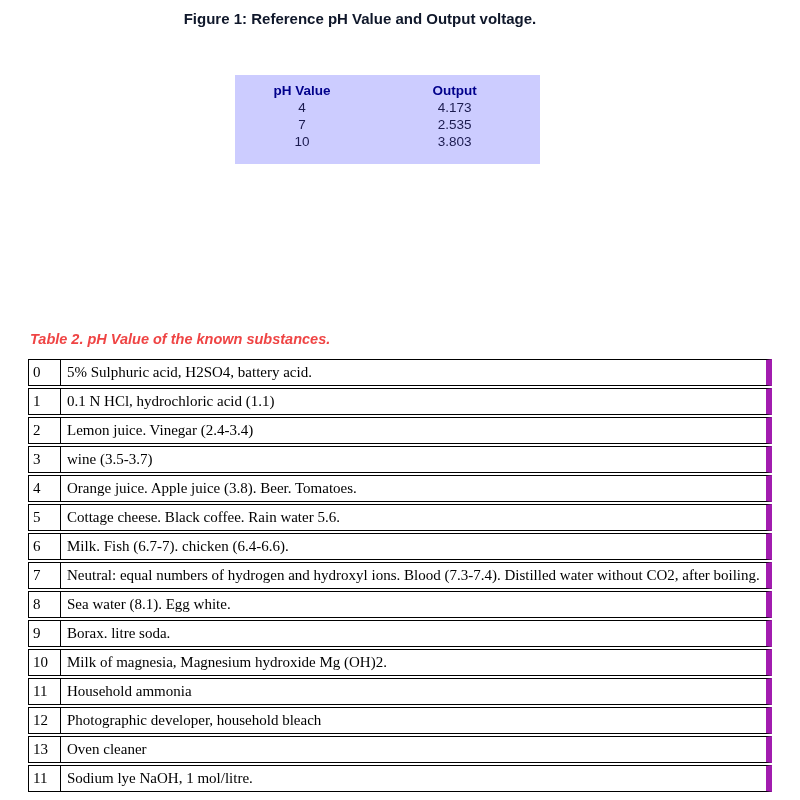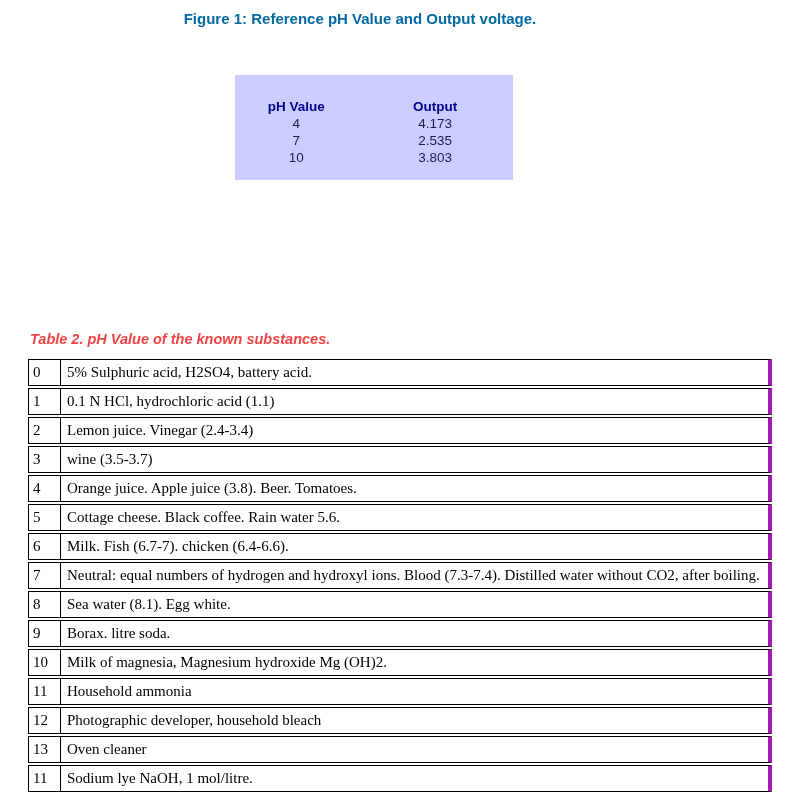--- a/index.html
+++ b/index.html
@@ -18,32 +18,32 @@
 
   
   .fig1-title {
     position: absolute;
     top: 10px;
     left: 0;
     width: 720px;
     text-align: center;
     font-weight: bold;
     font-size: 15px;
-    color: #0369a1;
+    color: #0f172a;
     font-family: "Liberation Sans", sans-serif;
   }
 
   
   .fig1-box {
     position: absolute;
     top: 75px;
     left: 235px;
-    width: 278px;
+    width: 305px;
     background: #ccccff;
-    padding: 23px 0 14px 0;
+    padding: 7px 0 14px 0;
   }
   .fig1-table {
     width: 100%;
     border-collapse: collapse;
     font-family: "Liberation Sans", sans-serif;
     font-size: 13.5px;
   }
   .fig1-table td {
     padding: 1px 0;
     text-align: center;
@@ -93,21 +93,21 @@
     white-space: nowrap;
   }
   .t2-table td.num {
     width: 26px;
     border-left: 1px solid #000000;
     border-right: 1px solid #000000;
     text-align: left;
     padding-left: 4px;
   }
   .t2-table td.txt {
-    border-right: 4px solid #a21caf;
+    border-right: 6px solid #a21caf;
     padding-left: 6px;
   }
 </style>
 </head>
 <body>
 
 <div class="page">
 
   <div class="fig1-title">Figure 1: Reference pH Value and Output voltage.</div>
 

